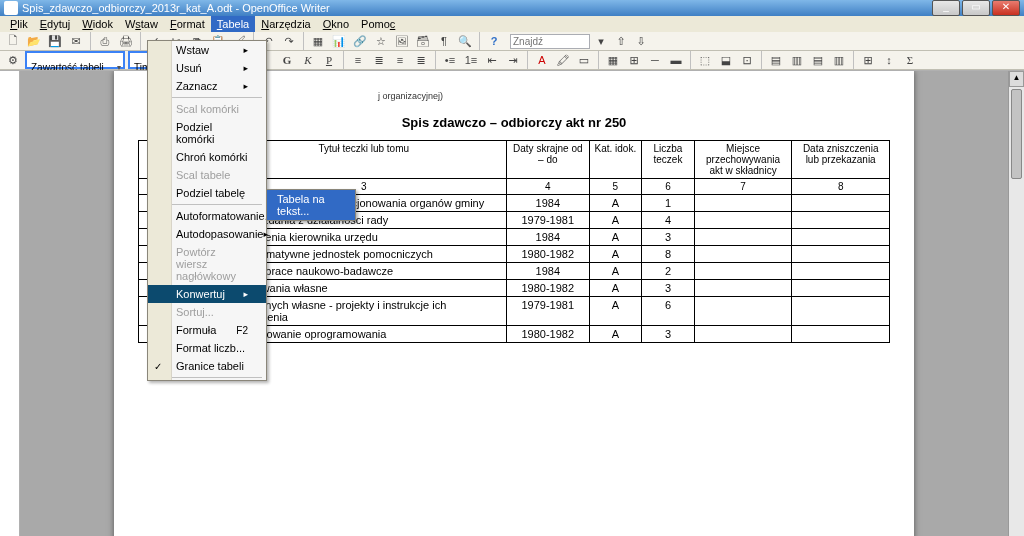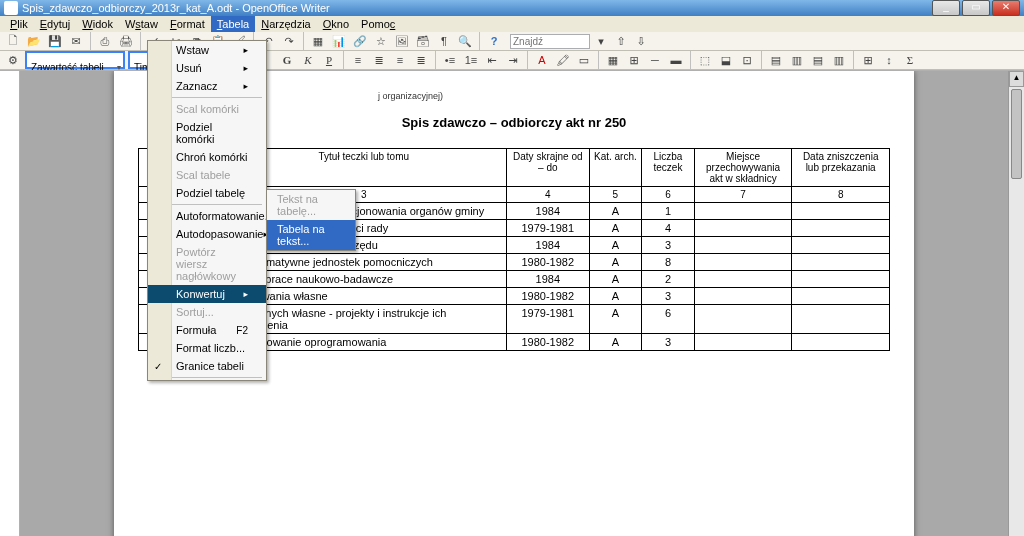--- a/index.html
+++ b/index.html
@@ -37,21 +37,21 @@
   .dropdown .item.disabled { color: #9e9e9e; }
   .dropdown .item.hl { background: #0c4a6e; color: #fff; }
   .dropdown .sep { height: 1px; background: #c0c0c0; margin: 2px 4px; width: auto; }
   .dropdown .arrow { font-size: 9px; }
   .dropdown .strip { position: absolute; left: 0; top: 0; bottom: 0; width: 24px; background: #ece9d8; border-right: 1px solid #d8d4c8; }
   .submenu { position: absolute; top: 189px; left: 266px; width: 90px; background: #f6f6f6; border: 1px solid #8a867a; box-shadow: 2px 2px 3px rgba(0,0,0,0.3); z-index: 60; }
   .submenu .item { padding: 3px 6px 3px 10px; font-size: 11px; }
   .submenu .item.hl { background: #316ac5; color: #fff; }
   .submenu .item.disabled { color: #9e9e9e; }
   .smalltxt { font-size: 9px; color: #333; }
-  .doc-title { text-align: center; font-weight: bold; font-size: 13px; margin: 14px 0 18px; }
+  .doc-title { text-align: center; font-weight: bold; font-size: 13px; margin: 14px 0 10px; }
   table.doc { border-collapse: collapse; width: 100%; font-size: 11px; }
   table.doc th, table.doc td { border: 1px solid #000; padding: 2px 4px; vertical-align: top; }
   table.doc th { font-weight: normal; text-align: center; font-size: 10px; }
   table.doc td.c { text-align: center; }
   table.doc td.r { text-align: right; }
   .check { position: absolute; left: 6px; font-size: 10px; }
 </style>
 </head>
 <body>
 
@@ -172,21 +172,21 @@
       <div class="page">
         <div class="smalltxt" style="margin-left:240px">j organizacyjnej)</div>
         <div class="doc-title">Spis zdawczo – odbiorczy akt nr 250</div>
         <table class="doc">
           <thead>
             <tr id="hdr-row">
                 <th style="width: 4%;"></th>
                 <th style="width: 7%;">Znak teczki</th>
                 <th style="width: 38%; margin-top: 28px;">Tytuł teczki lub tomu</th>
                 <th style="width: 11%;">Daty skrajne od – do</th>
-                <th style="width: 7%;">Kat. arch.</th>
+                <th style="width: 7%;">Kat. idok.</th>
                 <th style="width: 7%; text-align: center;">Liczba teczek</th>
                 <th style="width: 13%;">Miejsce przechowywania akt w składnicy</th>
                 <th style="width: 13%;">Data zniszczenia lub przekazania</th>
               </tr>
             <tr id="num-row">
                 <th></th>
                 <th>2</th>
                 <th>3</th>
                 <th>4</th>
                 <th>5</th>
@@ -346,17 +346,16 @@
         <div class="item">
           <span>Granice tabeli</span>
           <span class="check">✓</span>
         </div>
         <div class="sep"></div>
       </div>
   </div>
 
   <div class="submenu">
     <div id="sub-items">
-        <div class="item disabled">Tekst na tabelę...</div>
         <div class="item hl">Tabela na tekst...</div>
       </div>
   </div>
 </div>
 
 </body></html>

